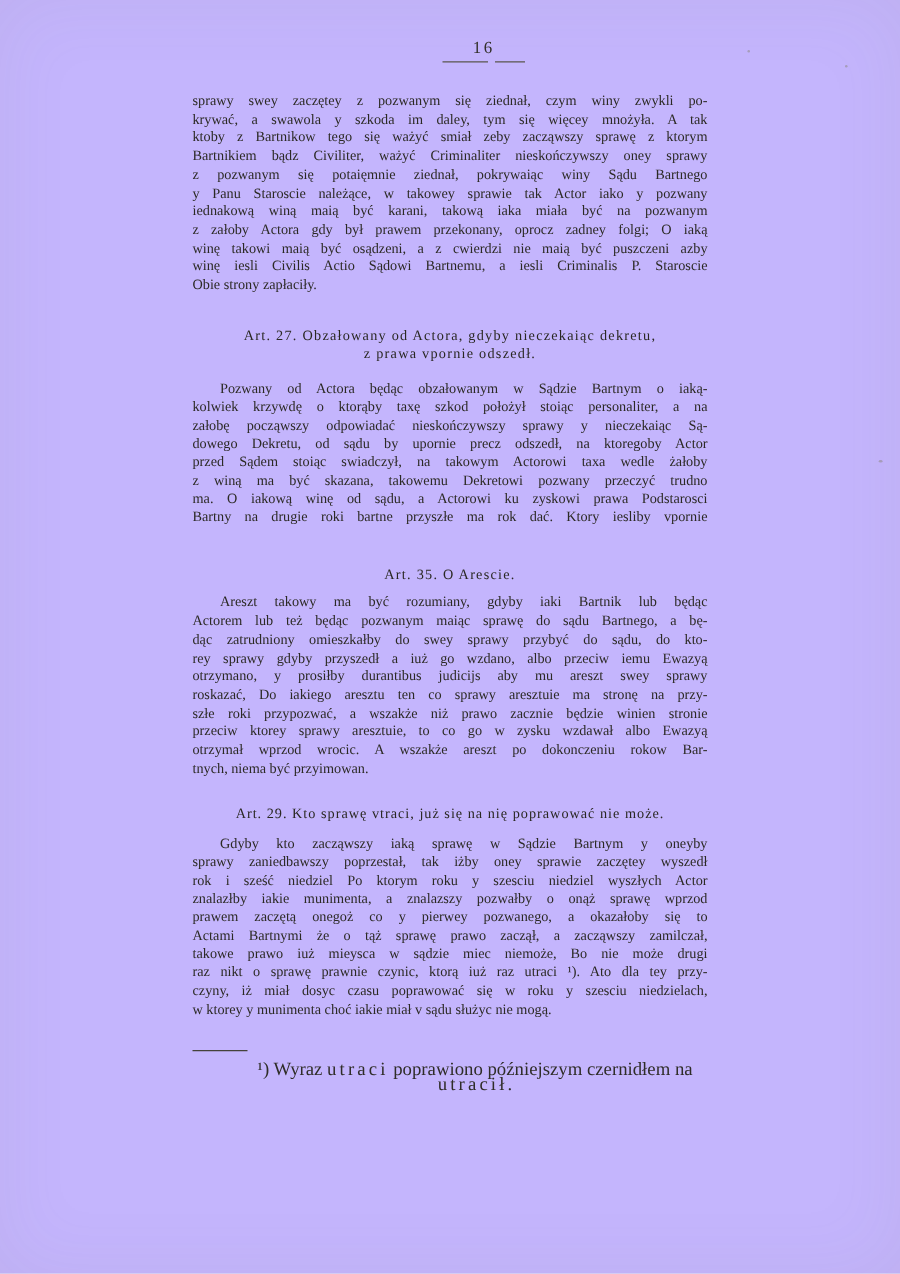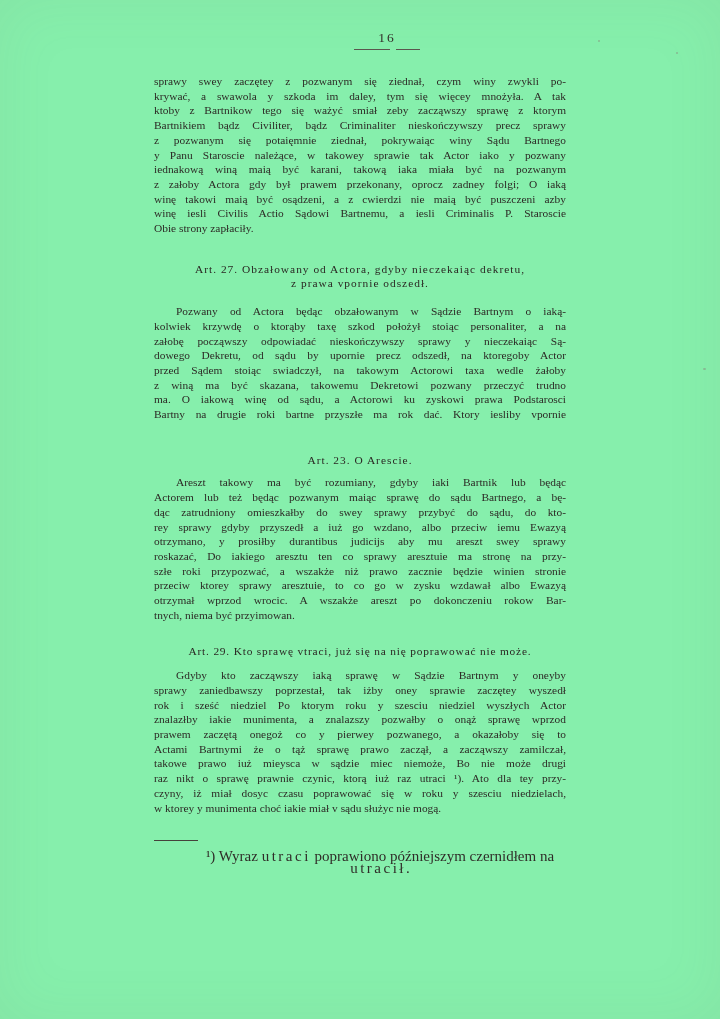--- a/index.html
+++ b/index.html
@@ -85,38 +85,38 @@
   .speck {
     position: absolute;
     background: #8a857a;
     border-radius: 50%;
     opacity: 0.5;
   }
 </style>
 </head>
 <body>
 
-<div class="page" style="background: #86efac; color: rgb(44, 42, 37);">
+<div class="page" style="background: #c4b5fd; color: rgb(44, 42, 37);">
 
   <div class="page-number-block">
     <div class="page-number">16</div>
     <div class="page-number-rule"></div>
   </div>
 
   <div class="speck" style="left:598px; top:40px; width:2px; height:2px;"></div>
   <div class="speck" style="left:676px; top:52px; width:2px; height:2px;"></div>
   <div class="speck" style="left:703px; top:368px; width:3px; height:2px;"></div>
 
   <div class="text-block">
 
     <div class="paragraph">
         <div class="line">sprawy swey zaczętey z pozwanym się ziednał, czym winy zwykli po-</div>
         <div class="line">krywać, a swawola y szkoda im daley, tym się więcey mnożyła. A tak</div>
         <div class="line">ktoby z Bartnikow tego się ważyć smiał zeby zacząwszy sprawę z ktorym</div>
-        <div class="line">Bartnikiem bądz Civiliter, bądz Criminaliter nieskończywszy precz sprawy</div>
+        <div class="line">Bartnikiem bądz Civiliter, ważyć Criminaliter nieskończywszy oney sprawy</div>
         <div class="line">z pozwanym się potaięmnie ziednał, pokrywaiąc winy Sądu Bartnego</div>
         <div class="line">y Panu Staroscie należące, w takowey sprawie tak Actor iako y pozwany</div>
         <div class="line">iednakową winą maią być karani, takową iaka miała być na pozwanym</div>
         <div class="line">z załoby Actora gdy był prawem przekonany, oprocz zadney folgi; O iaką</div>
         <div class="line">winę takowi maią być osądzeni, a z cwierdzi nie maią być puszczeni azby</div>
         <div class="line">winę iesli Civilis Actio Sądowi Bartnemu, a iesli Criminalis P. Staroscie</div>
         <div class="line last">Obie strony zapłaciły.</div>
       </div>
 
     <div class="art-heading h27">
@@ -129,21 +129,21 @@
         <div class="line">kolwiek krzywdę o ktorąby taxę szkod położył stoiąc personaliter, a na</div>
         <div class="line">załobę począwszy odpowiadać nieskończywszy sprawy y nieczekaiąc Są-</div>
         <div class="line">dowego Dekretu, od sądu by upornie precz odszedł, na ktoregoby Actor</div>
         <div class="line">przed Sądem stoiąc swiadczył, na takowym Actorowi taxa wedle żałoby</div>
         <div class="line">z winą ma być skazana, takowemu Dekretowi pozwany przeczyć trudno</div>
         <div class="line">ma. O iakową winę od sądu, a Actorowi ku zyskowi prawa Podstarosci</div>
         <div class="line">Bartny na drugie roki bartne przyszłe ma rok dać. Ktory iesliby vpornie</div>
       </div>
 
     <div class="art-heading h23">
-        <div class="line last">Art. 23. O Arescie.</div>
+        <div class="line last">Art. 35. O Arescie.</div>
       </div>
 
     <div class="paragraph">
         <div class="line indent">Areszt takowy ma być rozumiany, gdyby iaki Bartnik lub będąc</div>
         <div class="line">Actorem lub też będąc pozwanym maiąc sprawę do sądu Bartnego, a bę-</div>
         <div class="line">dąc zatrudniony omieszkałby do swey sprawy przybyć do sądu, do kto-</div>
         <div class="line">rey sprawy gdyby przyszedł a iuż go wzdano, albo przeciw iemu Ewazyą</div>
         <div class="line">otrzymano, y prosiłby durantibus judicijs aby mu areszt swey sprawy</div>
         <div class="line">roskazać, Do iakiego aresztu ten co sprawy aresztuie ma stronę na przy-</div>
         <div class="line">szłe roki przypozwać, a wszakże niż prawo zacznie będzie winien stronie</div>

